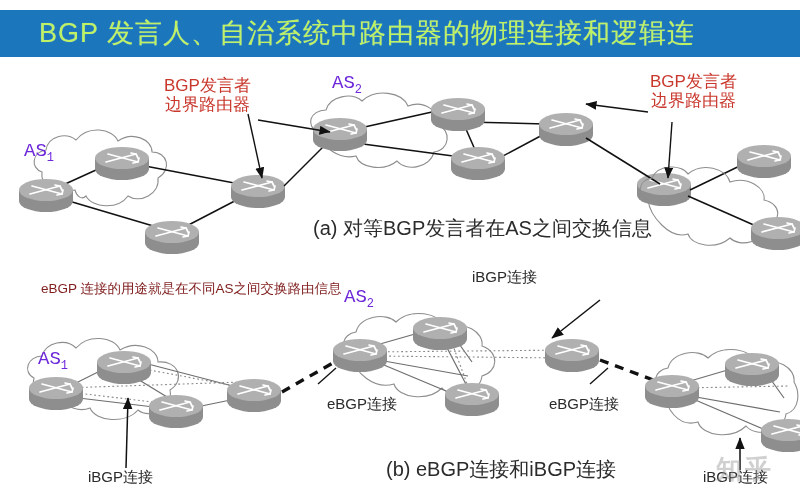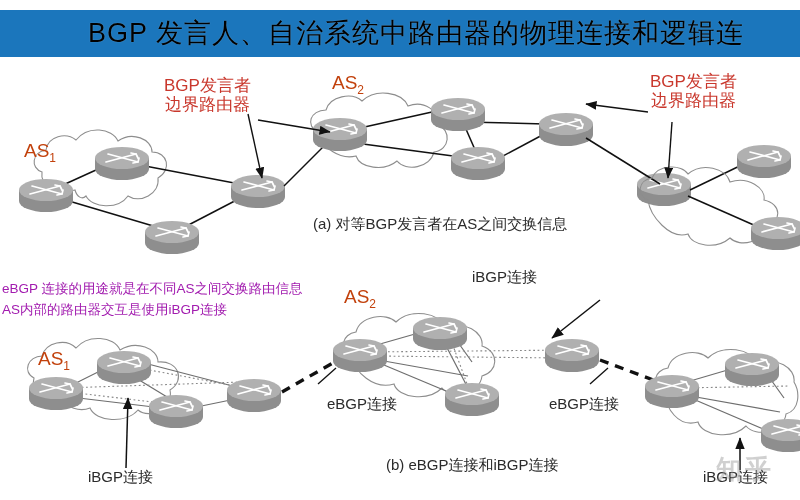--- a/index.html
+++ b/index.html
@@ -10,36 +10,36 @@
   #root{position:relative;width:800px;height:500px;}
 
   
   .titlebar{
     position:absolute;left:0;top:10px;width:800px;height:47px;
     background:#1b76bc;
     display:flex;align-items:center;
     overflow:hidden;
   }
   .titlebar .ttl{
-    color:#000000;font-size:27px;letter-spacing:1px;white-space:nowrap;
-    padding-left:88px;line-height:47px;
+    color:#bef264;font-size:27px;letter-spacing:1px;white-space:nowrap;
+    padding-left:39px;line-height:47px;
     text-shadow:0 0 1px rgba(255,255,255,.4);
   }
 
   
   svg#diagram{position:absolute;left:0;top:0;width:800px;height:500px;}
 
   
   .lbl{position:absolute;white-space:nowrap;}
   .red{color:#c9372c;font-size:17px;line-height:19px;font-weight:400;}
-  .asn{color:#c2410c;font-size:19px;}
+  .asn{color:#6d28d9;font-size:19px;font-family:Liberation Mono, monospace;}
   .asn sub{font-size:12px;}
   .blk{color:#2b2b2b;font-size:15px;text-align:center;}
-  .cap{color:#2b2b2b;font-size:15px;}
-  .note{color:#a21caf;font-size:13.5px;line-height:21px;}
+  .cap{color:#2b2b2b;font-size:20px;}
+  .note{color:#7f1d1d;font-size:13.5px;line-height:21px;margin-left:39px;}
   .wm{
     position:absolute;color:rgba(150,150,150,.45);font-size:26px;
     letter-spacing:3px;font-weight:700;user-select:none;
   }
 </style>
 </head>
 <body>
 
 <div id="root">
 
@@ -255,21 +255,20 @@
   </div>
 
   <div class="lbl asn" style="left:332px;top:72px;">
     <span>AS</span><sub>2</sub>
   </div>
 
   <div class="lbl cap" style="left:313px;top:215px;">(a) 对等BGP发言者在AS之间交换信息</div>
 
   <div class="lbl note" style="left:2px;top:278px;">
     <div>eBGP 连接的用途就是在不同AS之间交换路由信息</div>
-    <div>AS内部的路由器交互是使用iBGP连接</div>
   </div>
 
   <div class="lbl asn" style="left:344px;top:286px;">
     <span>AS</span><sub>2</sub>
   </div>
 
   <div class="lbl asn" style="left:38px;top:348px;">
     <span>AS</span><sub>1</sub>
   </div>
 

